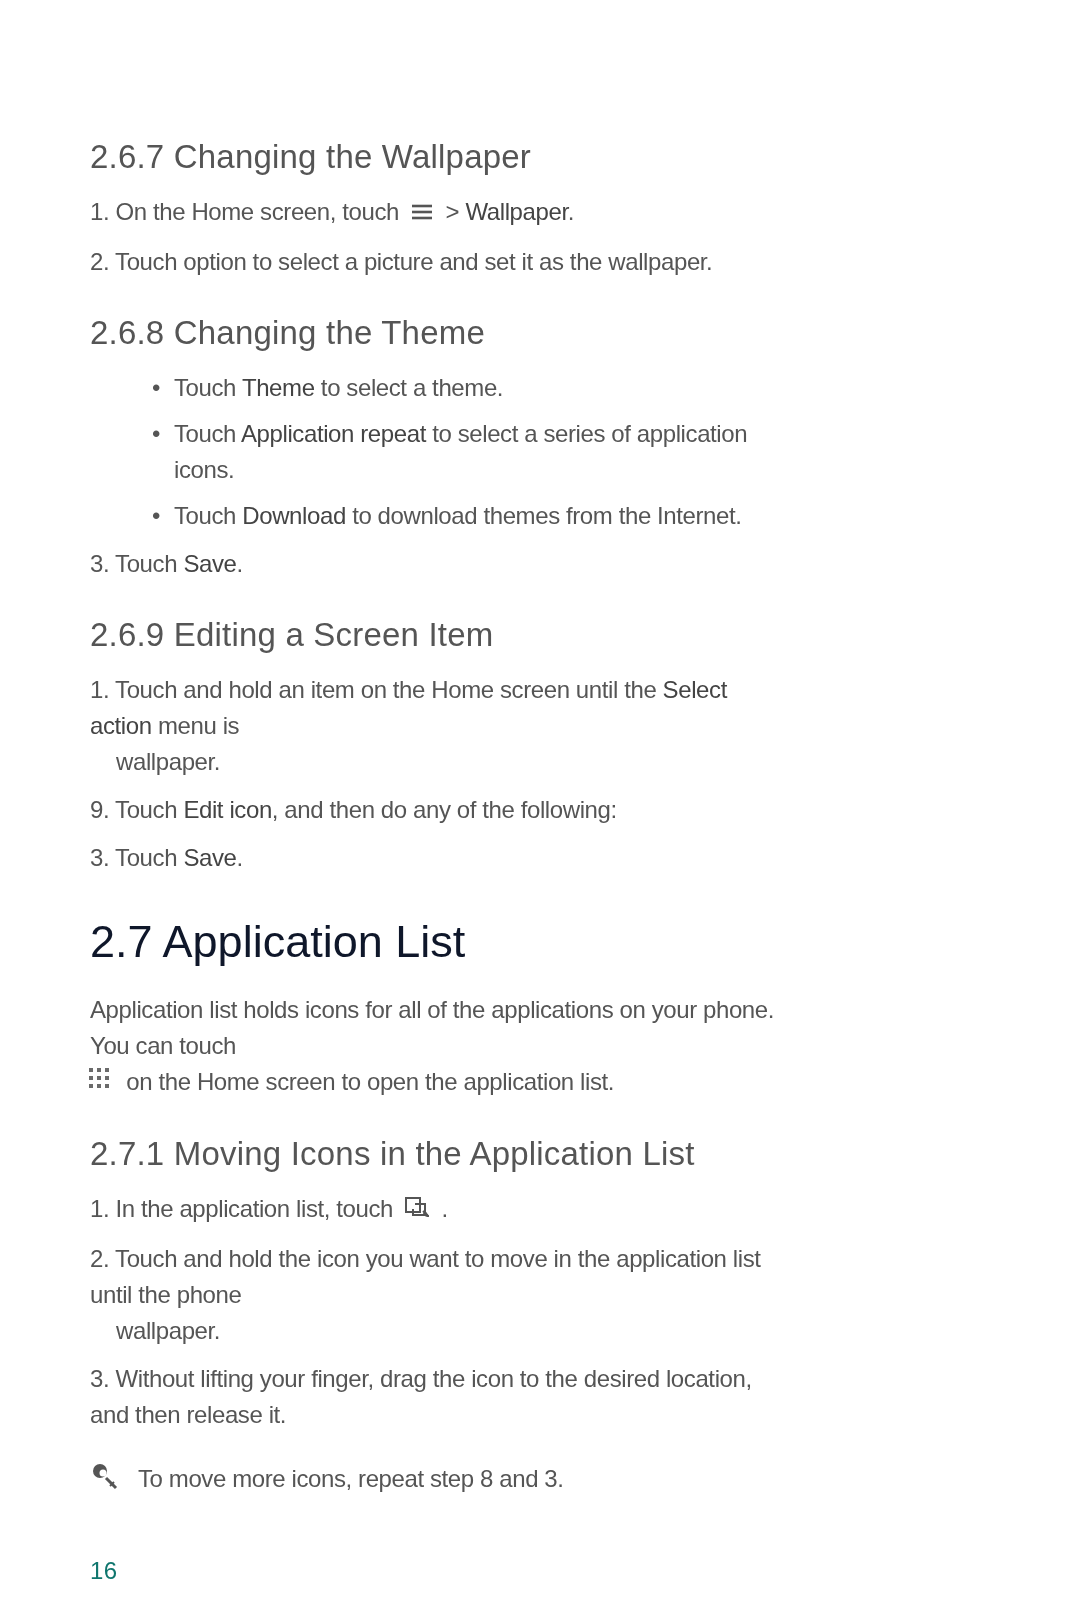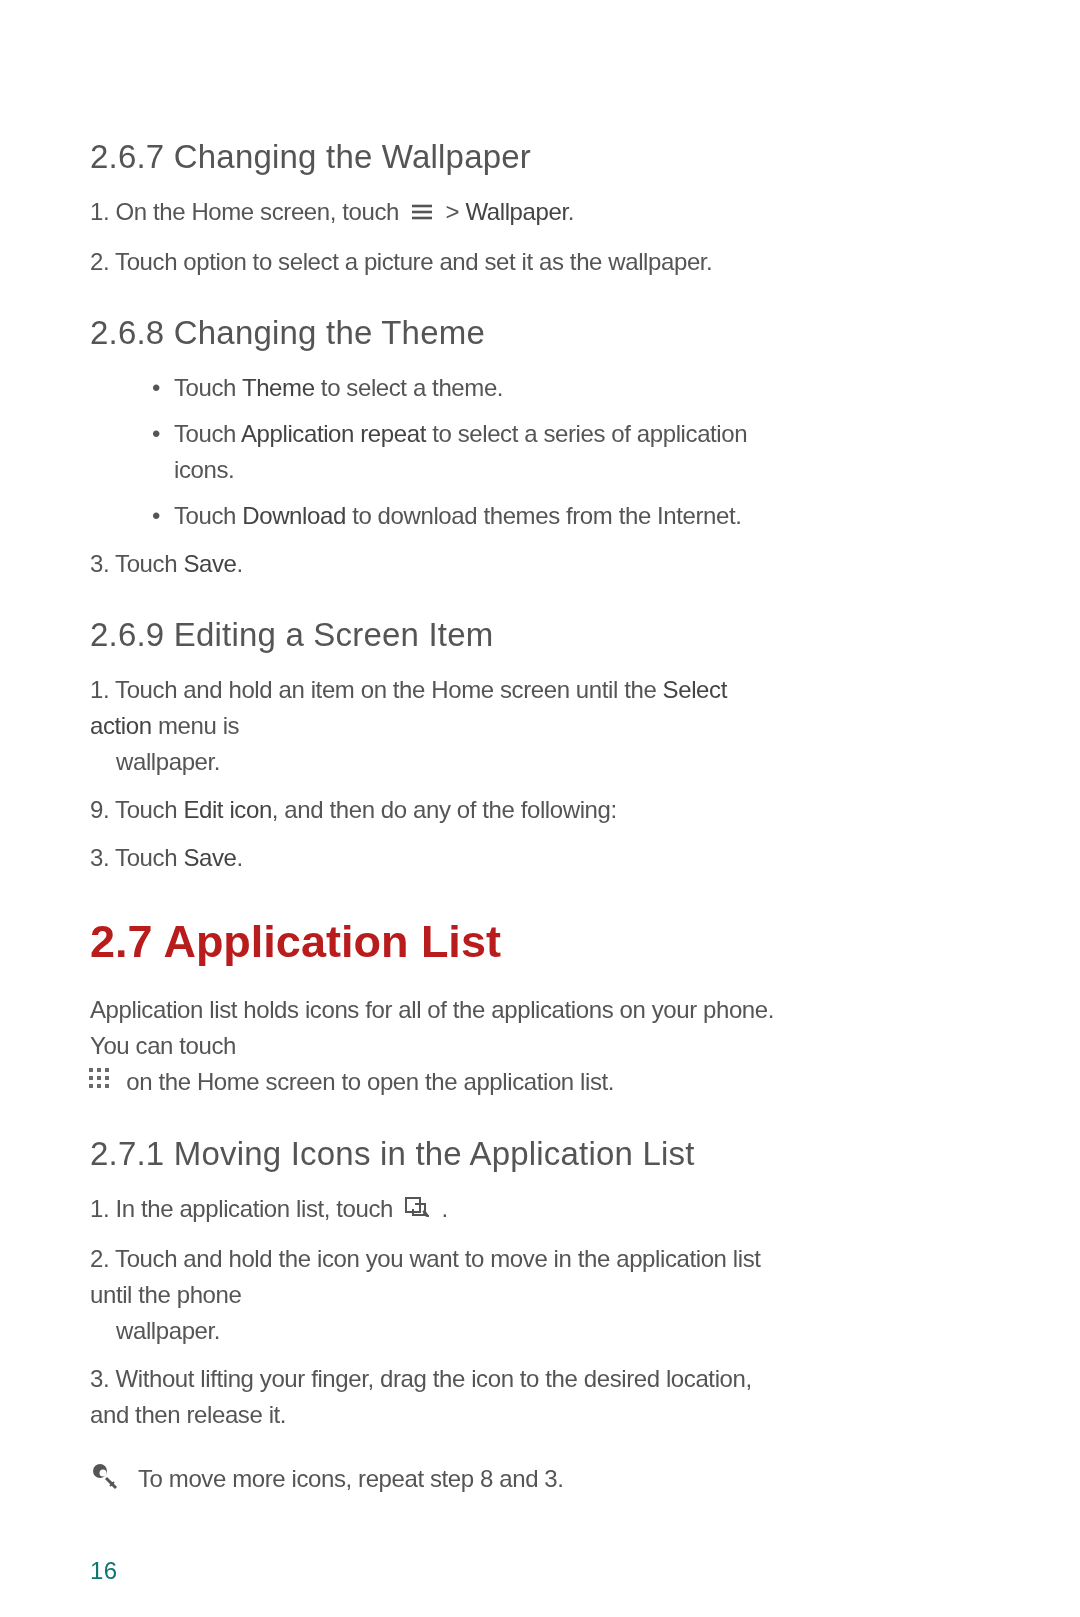--- a/index.html
+++ b/index.html
@@ -20,22 +20,22 @@
   }
   h3.section {
     font-size: 33px;
     font-weight: 400;
     color: #555555;
     margin: 34px 0 18px 0;
     letter-spacing: 0.2px;
   }
   h2.major {
     font-size: 45px;
-    font-weight: 700;
-    color: #b91c1c;
+    font-weight: 400;
+    color: #0f172a;
     margin: 40px 0 24px 0;
   }
   .body, .li-line {
     font-size: 24px;
     line-height: 1.5;
     color: #555555;
     letter-spacing: -0.4px;
     font-stretch: condensed;
   }
   ol.steps {

